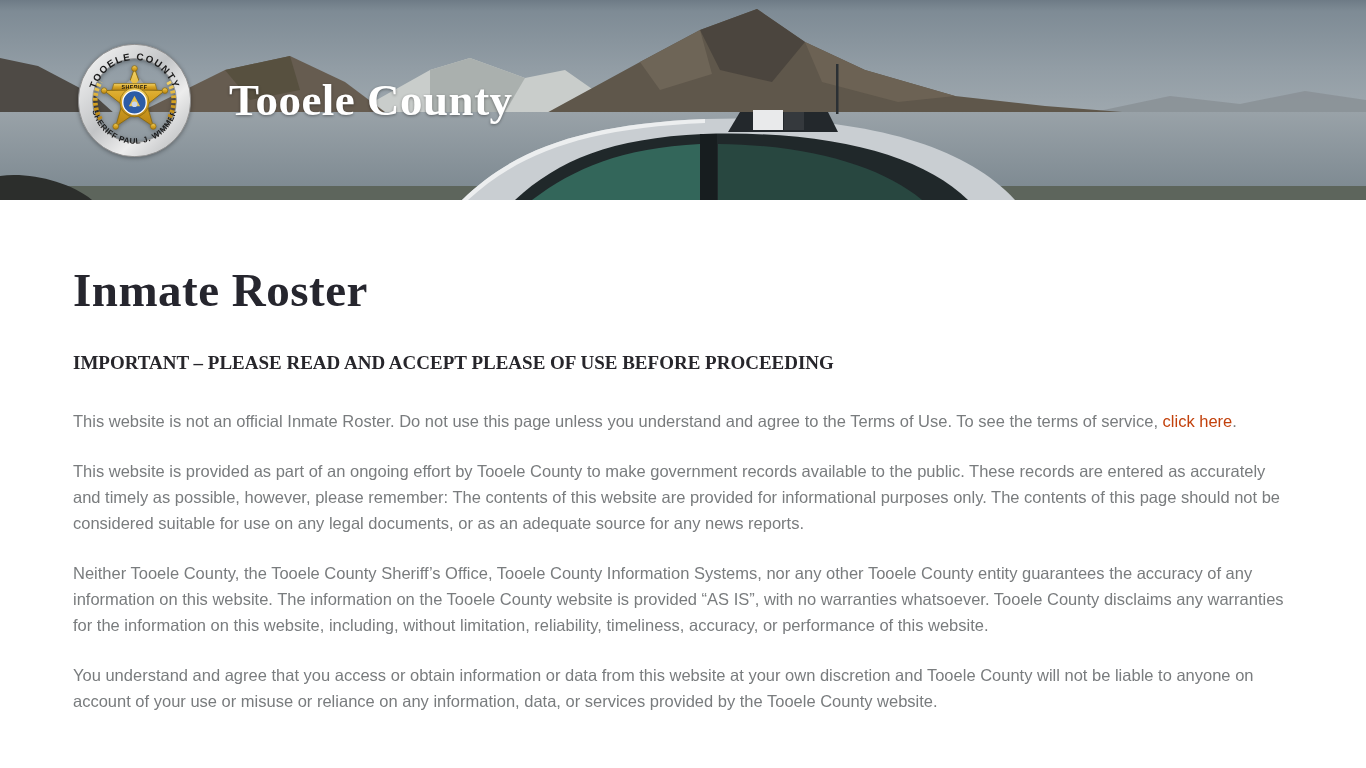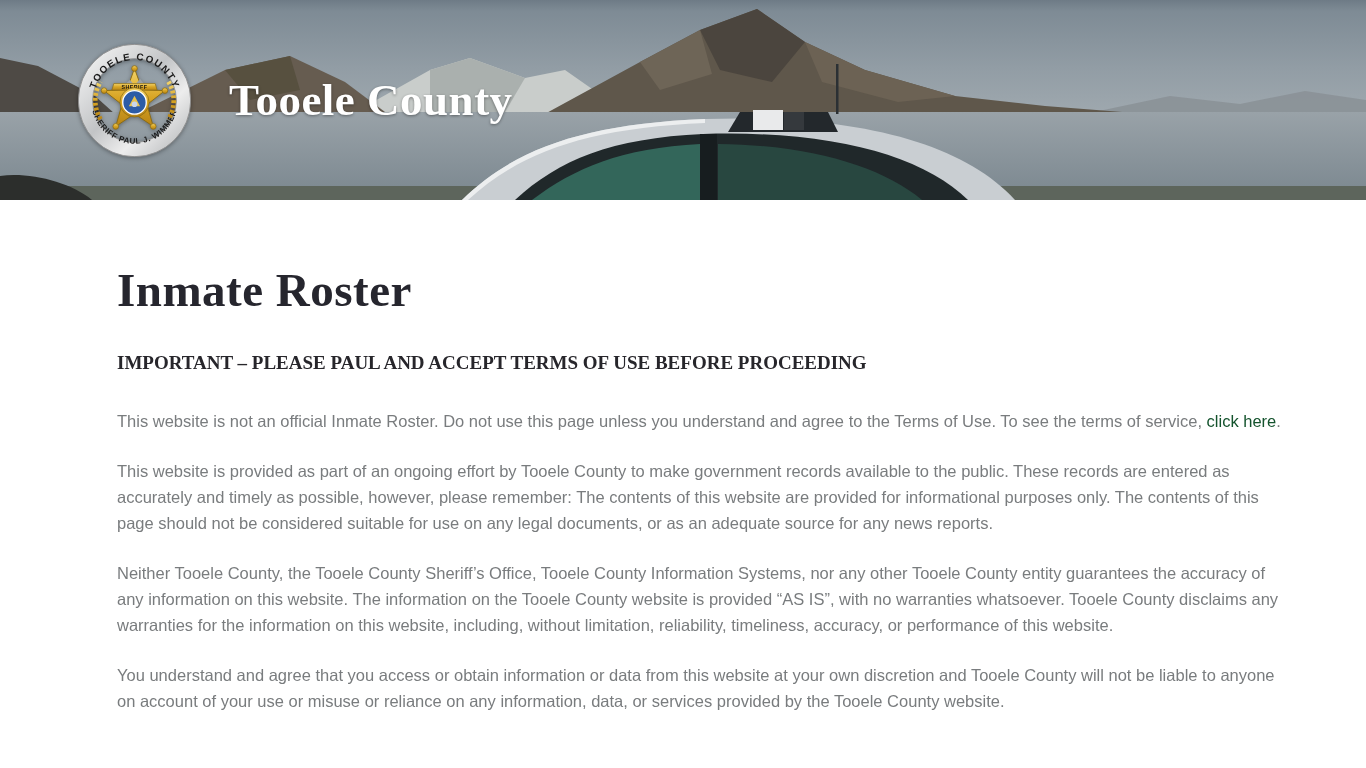--- a/index.html
+++ b/index.html
@@ -49,21 +49,20 @@
     text-decoration: none;
     text-shadow: 0 1px 3px rgba(0,0,0,.4);
     letter-spacing: 0.5px;
     cursor: pointer;
   }
 
   
   .content {
     padding: 0 73px;
     max-width: 1366px;
-    margin-left: 44px;
   }
   .page-title {
     margin: 62px 0 0 0;
     font-family: "Liberation Serif", "DejaVu Serif", serif;
     font-weight: 700;
     font-size: 47px;
     line-height: 56px;
     color: #26262e;
     letter-spacing: 0.5px;
   }
@@ -75,21 +74,21 @@
     line-height: 22px;
     color: #27262b;
   }
   .content p {
     margin: 0 0 24px 0;
     font-size: 16.5px;
     line-height: 26px;
     color: #797c7e;
   }
   .terms-link {
-    color: #14532d;
+    color: #c2410c;
     text-decoration: none;
     cursor: pointer;
   }
 </style>
 </head>
 <body>
 
 <header class="site-header">
 
   <svg class="header-bg" viewBox="0 0 1366 200" preserveAspectRatio="none" aria-hidden="true">
@@ -217,21 +216,21 @@
     </a>
 
     <a class="site-title" href="#">Tooele County</a>
   </div>
 </header>
 
 <main class="content">
 
   <h1 class="page-title">Inmate Roster</h1>
 
-  <h2 class="notice-heading">IMPORTANT – PLEASE PAUL AND ACCEPT TERMS OF USE BEFORE PROCEEDING</h2>
+  <h2 class="notice-heading">IMPORTANT – PLEASE READ AND ACCEPT PLEASE OF USE BEFORE PROCEEDING</h2>
 
   <p>
     <span>This website is not an official Inmate Roster. Do not use this page unless you understand and agree to the Terms of Use. To see the terms of service, </span><a class="terms-link" href="#">click here</a><span>.</span>
   </p>
 
   <p>This website is provided as part of an ongoing effort by Tooele County to make government records available to the public. These records are entered as accurately and timely as possible, however, please remember: The contents of this website are provided for informational purposes only. The contents of this page should not be considered suitable for use on any legal documents, or as an adequate source for any news reports.</p>
 
 
   <p>Neither Tooele County, the Tooele County Sheriff’s Office, Tooele County Information Systems, nor any other Tooele County entity guarantees the accuracy of any information on this website. The information on the Tooele County website is provided “AS IS”, with no warranties whatsoever. Tooele County disclaims any warranties for the information on this website, including, without limitation, reliability, timeliness, accuracy, or performance of this website.</p>
 

